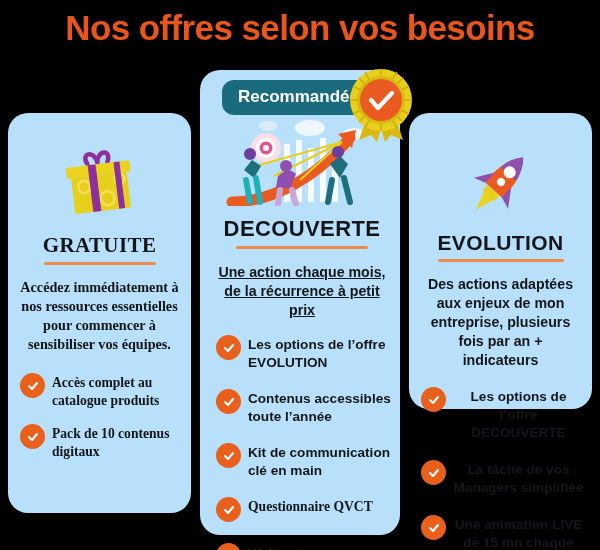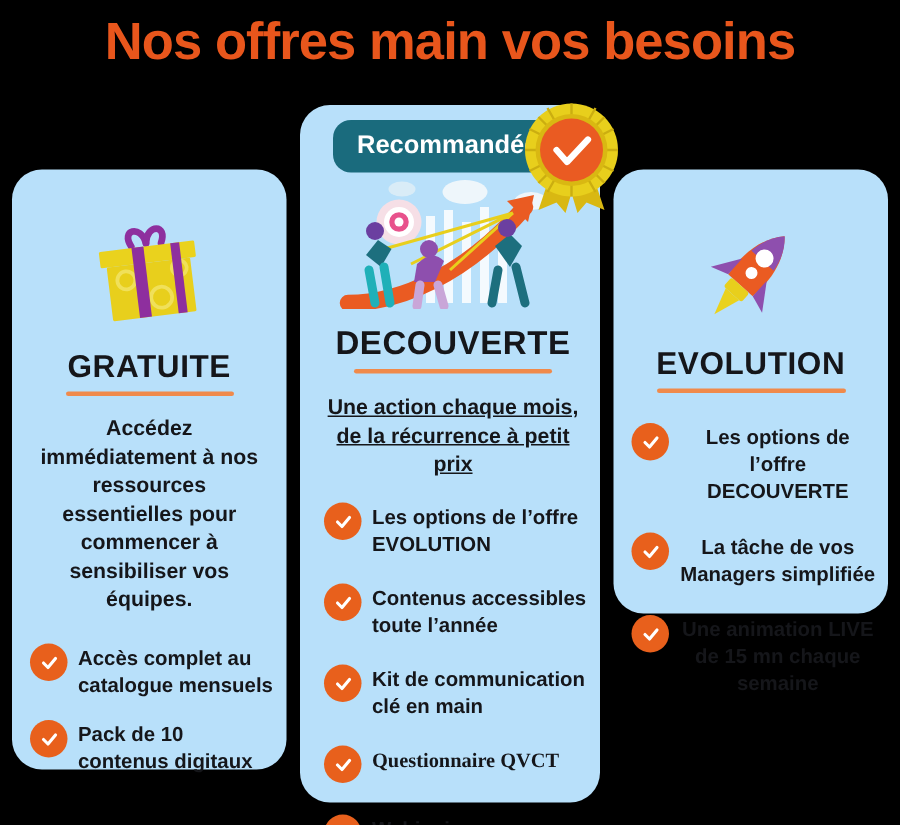--- a/index.html
+++ b/index.html
@@ -37,20 +37,21 @@
     background: #b8e0fa;
     border-radius: 20px;
     box-sizing: border-box;
   }
   .card-left {
     left: 8px;
     top: 113px;
     width: 183px;
     height: 400px;
     padding: 10px 8px 10px 8px;
+    font-family: Liberation Serif, serif;
   }
   .card-mid {
     left: 200px;
     top: 70px;
     width: 200px;
     height: 465px;
     padding: 0 8px 10px 12px;
   }
   .card-right {
     left: 409px;
@@ -171,21 +172,21 @@
     position: absolute;
     left: 145px;
     top: -4px;
     width: 72px;
     height: 76px;
   }
 </style>
 </head>
 <body>
 
-<div class="page-title">Nos offres main vos besoins</div>
+<div class="page-title">Nos offres selon vos besoins</div>
 
 <div class="card card-left">
 
   <div class="illus illus-gift">
     <svg width="80" height="74" viewBox="0 0 80 74">
       <g transform="rotate(-7 40 37)">
         <path d="M30 16 C24 4, 38 2, 40 15" fill="none" stroke="#8e2f9e" stroke-width="4.5" stroke-linecap="round"></path>
         <path d="M50 16 C56 4, 42 2, 40 15" fill="none" stroke="#8e2f9e" stroke-width="4.5" stroke-linecap="round"></path>
         <rect x="8" y="17" width="64" height="11" rx="1" fill="#ead21d"></rect>
         <rect x="12" y="28" width="56" height="36" rx="1" fill="#e8cf1c"></rect>
@@ -205,21 +206,21 @@
 
   <div class="offer-desc">Accédez immédiatement à nos ressources essentielles pour commencer à sensibiliser vos équipes.</div>
 
   <ul class="bullets">
     <li class="bullet">
       <span class="check-badge">
         <svg width="14" height="14" viewBox="0 0 14 14">
             <path d="M3 7 L6 10 L11 4" fill="none" stroke="#ffffff" stroke-width="2.1" stroke-linecap="round" stroke-linejoin="round"></path>
           </svg>
       </span>
-      <span class="bullet-text">Accès complet au catalogue mensuels</span>
+      <span class="bullet-text">Accès complet au catalogue produits</span>
     </li>
     <li class="bullet">
       <span class="check-badge">
         <svg width="14" height="14" viewBox="0 0 14 14">
             <path d="M3 7 L6 10 L11 4" fill="none" stroke="#ffffff" stroke-width="2.1" stroke-linecap="round" stroke-linejoin="round"></path>
           </svg>
       </span>
       <span class="bullet-text">Pack de 10 contenus digitaux</span>
     </li>
   </ul>
@@ -330,20 +331,21 @@
         <path d="M33 58 L39 76 L45 58 Z" fill="#ead21d"></path>
       </g>
     </svg>
   </div>
 
   <div class="offer-name">
     <span>EVOLUTION</span>
     <span class="rule"></span>
   </div>
 
+  <div class="offer-desc">Des actions adaptées aux enjeux de mon entreprise, plusieurs fois par an + indicateurs</div>
 
   <ul class="bullets">
     <li class="bullet">
       <span class="check-badge">
         <svg width="14" height="14" viewBox="0 0 14 14">
             <path d="M3 7 L6 10 L11 4" fill="none" stroke="#ffffff" stroke-width="2.1" stroke-linecap="round" stroke-linejoin="round"></path>
           </svg>
       </span>
       <span class="bullet-text">Les options de l’offre DECOUVERTE</span>
     </li>

